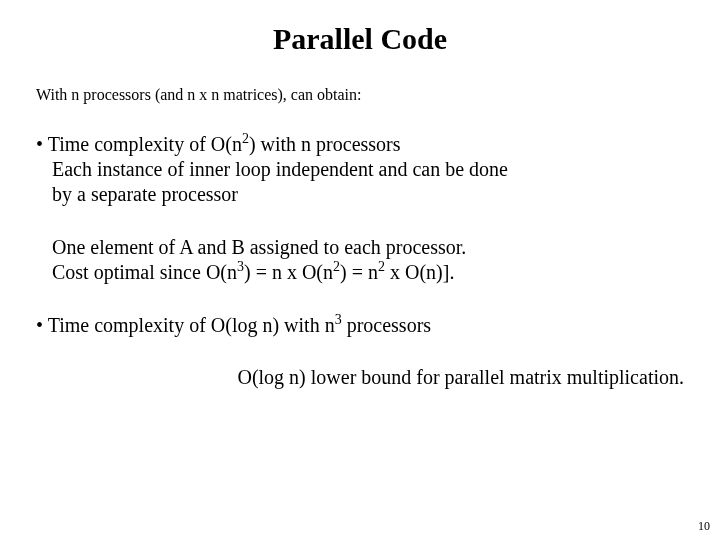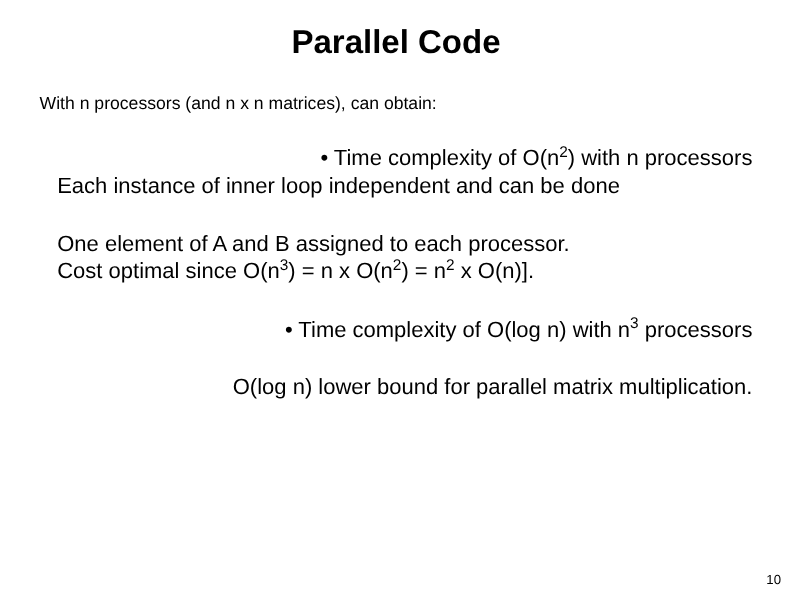--- a/index.html
+++ b/index.html
@@ -11,37 +11,38 @@
     font-family: Arial, Helvetica, sans-serif;
     color: #000;
     position: relative;
   }
   .slide {
     box-sizing: border-box;
     width: 720px;
     height: 540px;
     padding: 18px 36px 0 36px;
     position: relative;
+    font-family: Liberation Serif, serif;
   }
   .title {
     text-align: center;
     font-weight: bold;
     font-size: 30px;
     margin: 4px 0 30px 0;
   }
   .lead {
     font-size: 16px;
     margin: 16px 0 28px 0;
   }
   .bullet {
     font-size: 20px;
     margin: 0 0 28px 0;
     line-height: 1.25;
   }
-  .bullet .first-line { display: block; text-align: right; }
+  .bullet .first-line { display: block; }
   .bullet .cont { display: block; padding-left: 16px; }
   .closing {
     font-size: 20px;
     margin: 0;
     text-align: right;
   }
   .pagenum {
     position: absolute;
     right: 10px;
     bottom: 6px;
@@ -56,20 +57,21 @@
 
   <div class="title">Parallel Code</div>
 
   <div class="lead">With n processors (and n x n matrices), can obtain:</div>
 
   <div class="bullet">
     <span class="first-line">
       <span>• Time complexity of O(n</span><sup>2</sup><span>) with n processors</span>
     </span>
     <span class="cont">Each instance of inner loop independent and can be done</span>
+    <span class="cont">by a separate processor</span>
   </div>
 
   <div class="bullet">
     <span class="cont">One element of A and B assigned to each processor.</span>
     <span class="cont">
       <span>Cost optimal since O(n</span><sup>3</sup><span>) = n x O(n</span><sup>2</sup><span>) = n</span><sup>2</sup><span> x O(n)].</span>
     </span>
   </div>
 
   <div class="bullet">

